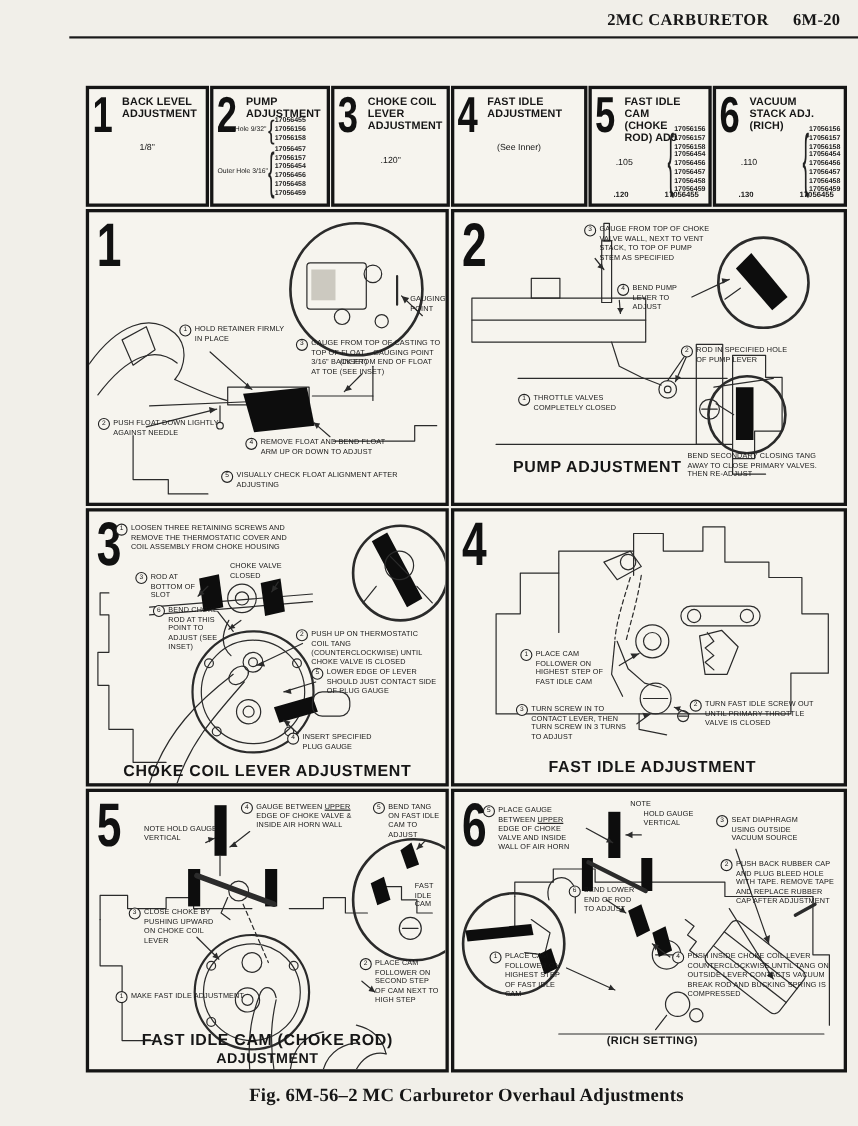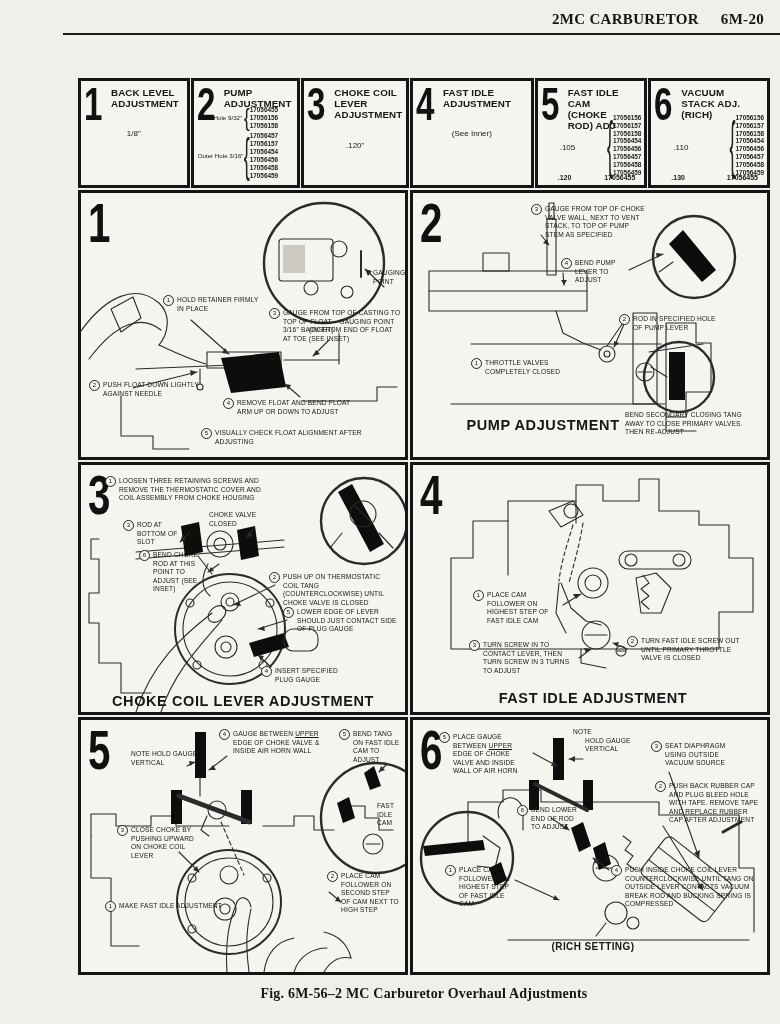--- a/index.html
+++ b/index.html
@@ -50,25 +50,25 @@
   .art{position:absolute;left:0;top:0;width:100%;height:100%;z-index:1;}
   .art *{vector-effect:non-scaling-stroke;}
   .co{position:absolute;z-index:4;display:flex;gap:3px;align-items:flex-start;
       font-size:6.6px;line-height:1.3;letter-spacing:.15px;color:#141414;}
   .cnum{flex:none;width:9px;height:9px;border:1px solid #222;border-radius:50%;
         display:inline-flex;align-items:center;justify-content:center;
         font-size:6px;background:#f6f4ee;margin-top:-1px;}
   .lbl{position:absolute;z-index:4;font-size:6.6px;line-height:1.3;letter-spacing:.15px;color:#141414;}
   .panel-title{position:absolute;z-index:4;text-align:center;font-weight:bold;
                font-size:14.5px;letter-spacing:.6px;white-space:nowrap;}
-  .panel-subtitle{font-size:10px;letter-spacing:.4px;font-weight:bold;margin-top:15px;}
+  .panel-subtitle{font-size:10px;letter-spacing:.4px;font-weight:bold;margin-top:0;}
   .und{text-decoration:underline;}
   
   .caption{position:absolute;left:78px;top:986px;width:692px;text-align:center;
-           font-family:"Liberation Serif",serif;font-weight:bold;font-size:14px;letter-spacing:.2px;}
+           font-family:"Liberation Serif",serif;font-weight:bold;font-size:17px;letter-spacing:.2px;}
 </style>
 </head>
 <body>
 
 <div class="pagehead">
   <span>2MC CARBURETOR</span><span class="pgnum">6M-20</span>
 </div>
 <div class="toprule"></div>
 
 <div class="spec">
@@ -454,20 +454,24 @@
       <span class="ctext">CLOSE CHOKE BY PUSHING UPWARD ON CHOKE COIL LEVER</span>
     </div>
     <div class="co" style="left:24px;top:182px;width:140px">
       <span class="cnum">1</span>
       <span class="ctext">MAKE FAST IDLE ADJUSTMENT</span>
     </div>
     <div class="co" style="left:246px;top:152px;width:74px">
       <span class="cnum">2</span>
       <span class="ctext">PLACE CAM FOLLOWER ON SECOND STEP OF CAM NEXT TO HIGH STEP</span>
     </div>
+    <div class="panel-title" style="left:30px;bottom:3px;width:264px">
+      <div>FAST IDLE CAM (CHOKE ROD)</div>
+      <div class="panel-subtitle" style="font-size:13px">ADJUSTMENT</div>
+    </div>
   </section>
 
   <section class="panel">
     <svg class="art" viewBox="0 0 354 252" fill="none" stroke="#2b2b2b" stroke-width="1.1" stroke-linejoin="round" stroke-linecap="round">
       <path d="M 55,95 L 55,82 L 90,82 L 90,70 L 128,70 L 128,82 L 246,82 L 246,95 L 326,95"></path>
       <path d="M 326,95 L 326,148 L 341,148 L 341,212"></path>
       <path d="M 55,95 L 55,128 L 40,128"></path>
       <line x1="95" y1="220" x2="336" y2="220"></line>
       <path d="M 86,98 C 80,76 106,70 110,90 L 110,110"></path>
       <rect x="140" y="18" width="11" height="42" fill="#0d0d0d" stroke="none"></rect>

